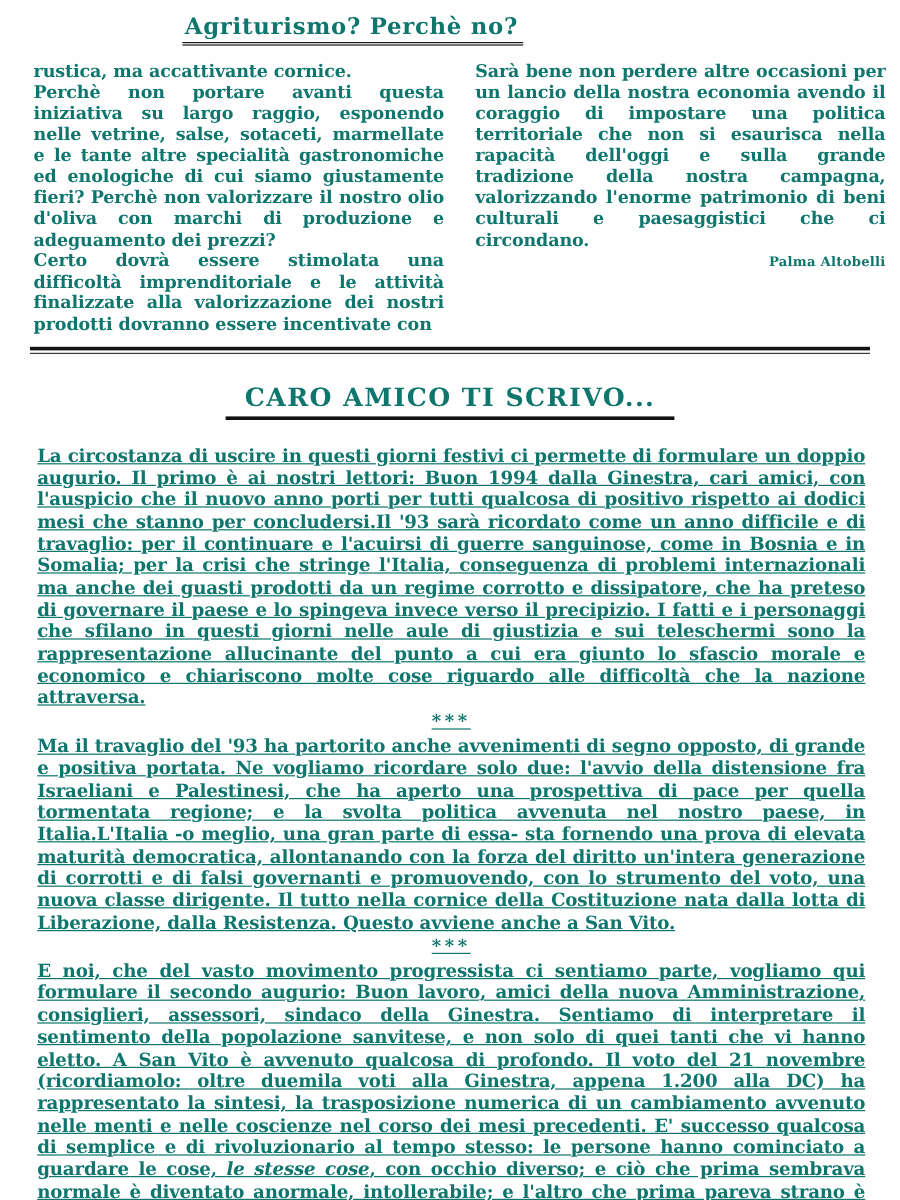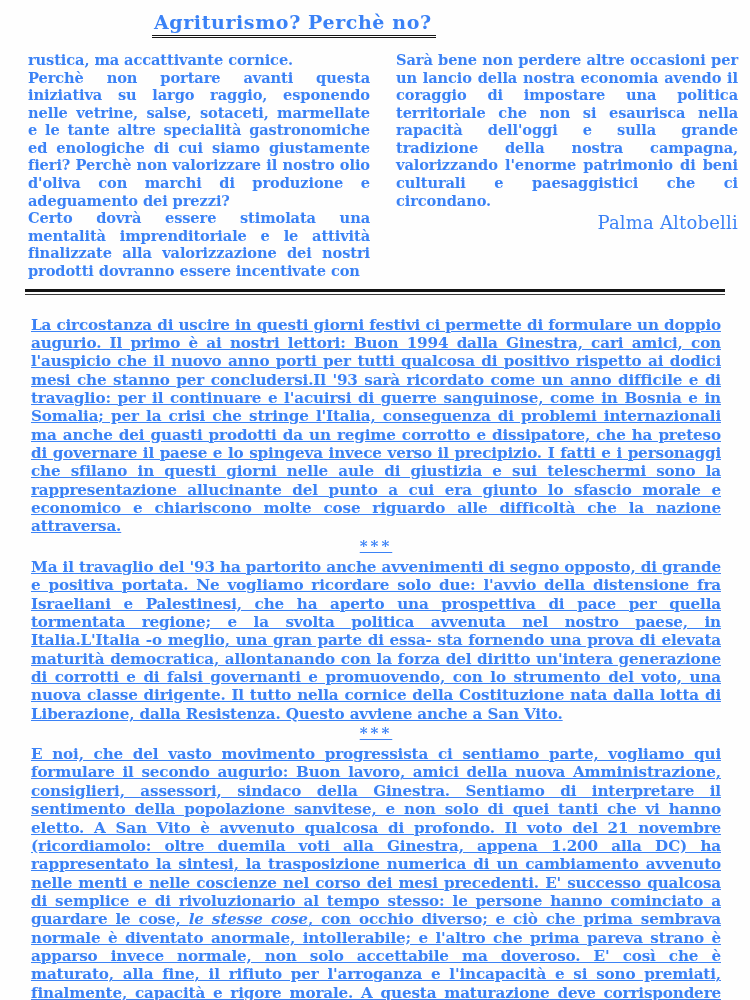--- a/index.html
+++ b/index.html
@@ -6,21 +6,21 @@
     margin: 0;
     padding: 0;
     background: #e8e8e8;
   }
   .page {
     position: relative;
     width: 750px;
     height: 1000px;
     margin: 0 auto;
     background: #fefefe;
-    color: #3b82f6;
+    color: #0f766e;
     font-family: "DejaVu Serif", "Liberation Serif", serif;
     overflow: hidden;
     box-sizing: border-box;
   }
   
   .article1-title-wrap {
     padding: 11px 0 0 152px;
   }
   .article1-title {
     display: inline-block;
@@ -42,22 +42,22 @@
     line-height: 1.205;
     font-weight: 700;
     text-align: justify;
     letter-spacing: -0.1px;
   }
   .col p {
     margin: 0;
   }
   .byline {
     text-align: right;
-    font-weight: 400;
-    font-size: 18px;
+    font-weight: 700;
+    font-size: 11px;
     margin-top: 3px !important;
     letter-spacing: 0.2px;
   }
   
   .section-divider {
     margin: 9px 25px 0 25px;
     height: 2px;
     border: none;
     border-top: 3px solid #141414;
     border-bottom: 1px solid #3a3a3a;
@@ -108,32 +108,35 @@
 
   <div>
     <div class="article1-title-wrap">
       <span class="article1-title">Agriturismo? Perchè no?</span>
     </div>
 
     <div class="columns">
       <div class="col">
         <p>rustica, ma accattivante cornice.</p>
         <p>Perchè non portare avanti questa iniziativa su largo raggio, esponendo nelle vetrine, salse, sotaceti, marmellate e le tante altre specialità gastronomiche ed enologiche di cui siamo giustamente fieri? Perchè non valorizzare il nostro olio d'oliva con marchi di produzione e adeguamento dei prezzi?</p>
-        <p>Certo dovrà essere stimolata una mentalità imprenditoriale e le attività finalizzate alla valorizzazione dei nostri prodotti dovranno essere incentivate con</p>
+        <p>Certo dovrà essere stimolata una difficoltà imprenditoriale e le attività finalizzate alla valorizzazione dei nostri prodotti dovranno essere incentivate con</p>
       </div>
       <div class="col">
         <p>Sarà bene non perdere altre occasioni per un lancio della nostra economia avendo il coraggio di impostare una politica territoriale che non si esaurisca nella rapacità dell'oggi e sulla grande tradizione della nostra campagna, valorizzando l'enorme patrimonio di beni culturali e paesaggistici che ci circondano.</p>
         <p class="byline">Palma Altobelli</p>
       </div>
     </div>
   </div>
 
   <hr class="section-divider">
 
   <div>
+    <div class="letter-title-wrap">
+      <span class="letter-title">CARO AMICO TI SCRIVO...</span>
+    </div>
 
     <div class="letter-body">
       <p>La circostanza di uscire in questi giorni festivi ci permette di formulare un doppio augurio. Il primo è ai nostri lettori: Buon 1994 dalla Ginestra, cari amici, con l'auspicio che il nuovo anno porti per tutti qualcosa di positivo rispetto ai dodici mesi che stanno per concludersi.Il '93 sarà ricordato come un anno difficile e di travaglio: per il continuare e l'acuirsi di guerre sanguinose, come in Bosnia e in Somalia; per la crisi che stringe l'Italia, conseguenza di problemi internazionali ma anche dei guasti prodotti da un regime corrotto e dissipatore, che ha preteso di governare il paese e lo spingeva invece verso il precipizio. I fatti e i personaggi che sfilano in questi giorni nelle aule di giustizia e sui teleschermi sono la rappresentazione allucinante del punto a cui era giunto lo sfascio morale e economico e chiariscono molte cose riguardo alle difficoltà che la nazione attraversa.</p>
 
       <p class="sep">***</p>
 
       <p>Ma il travaglio del '93 ha partorito anche avvenimenti di segno opposto, di grande e positiva portata. Ne vogliamo ricordare solo due: l'avvio della distensione fra Israeliani e Palestinesi, che ha aperto una prospettiva di pace per quella tormentata regione; e la svolta politica avvenuta nel nostro paese, in Italia.L'Italia -o meglio, una gran parte di essa- sta fornendo una prova di elevata maturità democratica, allontanando con la forza del diritto un'intera generazione di corrotti e di falsi governanti e promuovendo, con lo strumento del voto, una nuova classe dirigente. Il tutto nella cornice della Costituzione nata dalla lotta di Liberazione, dalla Resistenza. Questo avviene anche a San Vito.</p>
 
       <p class="sep">***</p>
 

